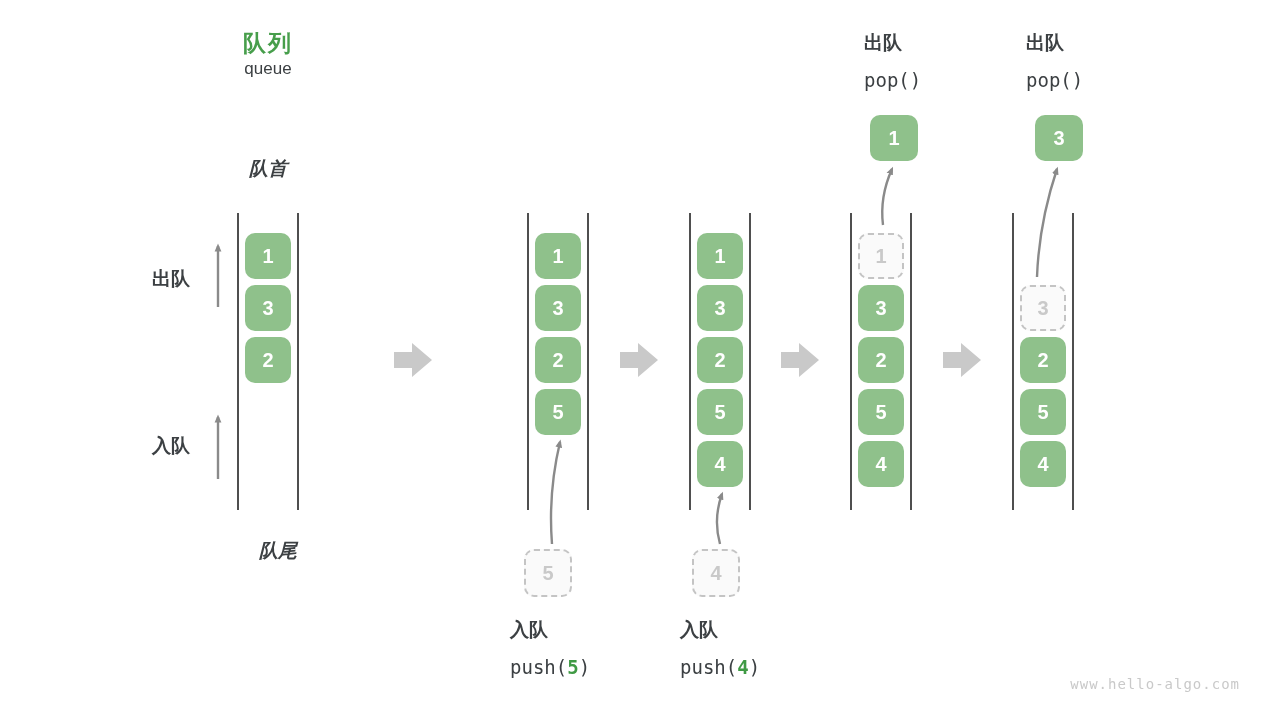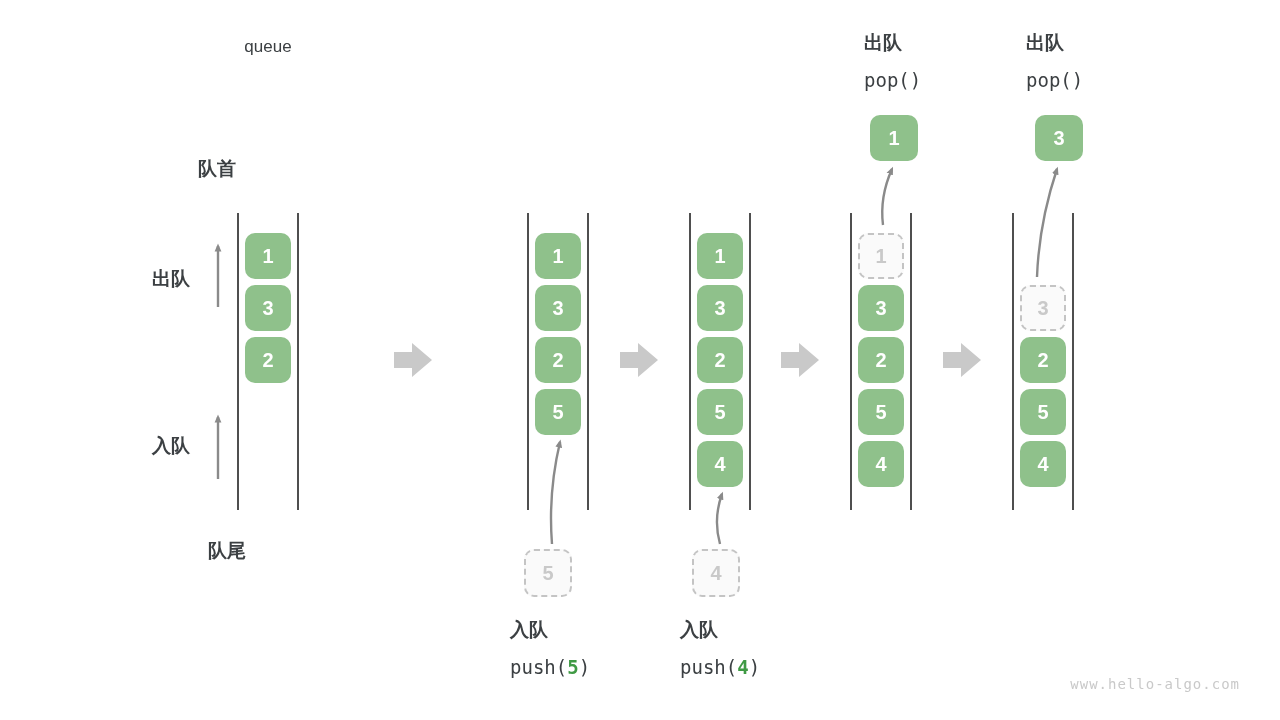--- a/index.html
+++ b/index.html
@@ -2,23 +2,23 @@
 <html style="--title-green: #479e4b; --cell-green: #8fc18b; --cell-text: #ffffff; --ghost-border: #c4c4c4; --ghost-fill: #fafafa; --ghost-text: #c9c9c9; --text-dark: #3c4043; --tube-line: #4f4f4f; --arrow-thin: #8a8a8a; --arrow-block: #c9c9c9; --code-num-green: #3f9a44; --watermark-gray: #c9c9c9;"><head>
 <meta charset="utf-8">
 <style>
   html,body{margin:0;padding:0;background:#ffffff;}
   .canvas{
     position:relative;width:1280px;height:720px;background:#ffffff;
     font-family:"Liberation Sans",sans-serif;overflow:hidden;
   }
   .title-block{position:absolute;left:198px;top:28px;width:140px;text-align:center;}
   .title-zh{font-size:23px;font-weight:bold;color:var(--title-green);letter-spacing:2px;}
-  .title-en{font-size:17px;color:var(--text-dark);margin-top:9px;}
+  .title-en{font-size:17px;color:var(--text-dark);margin-top:0;}
   .lbl{position:absolute;font-size:19px;font-weight:bold;color:var(--text-dark);}
-  .lbl-center{width:140px;text-align:left;}
+  .lbl-center{width:140px;text-align:center;font-style:italic;}
   .tube-line{position:absolute;width:2px;background:var(--tube-line);}
   .cell{
     position:absolute;width:46px;height:46px;border-radius:10px;
     background:var(--cell-green);color:var(--cell-text);
     font-size:20px;font-weight:bold;
     display:flex;align-items:center;justify-content:center;
   }
   .ghost{
     background:var(--ghost-fill);border:2px dashed var(--ghost-border);
     color:var(--ghost-text);box-sizing:border-box;font-weight:600;
@@ -55,20 +55,21 @@
       <polygon points="620,352 638,352 638,343 658,360 638,377 638,368 620,368" fill="#c9c9c9"></polygon>
       <polygon points="781,352 799,352 799,343 819,360 799,377 799,368 781,368" fill="#c9c9c9"></polygon>
       <polygon points="943,352 961,352 961,343 981,360 961,377 961,368 943,368" fill="#c9c9c9"></polygon>
       <path d="M 552 544 Q 548 493 560 442" fill="none" stroke="#8a8a8a" stroke-width="2.4" marker-end="url(#ah)"></path>
       <path d="M 720 544 Q 713 519 722 494" fill="none" stroke="#8a8a8a" stroke-width="2.4" marker-end="url(#ah)"></path>
       <path d="M 883 225 Q 879.5 197 892 169" fill="none" stroke="#8a8a8a" stroke-width="2.4" marker-end="url(#ah)"></path>
       <path d="M 1037 277 Q 1039 223 1057 169" fill="none" stroke="#8a8a8a" stroke-width="2.4" marker-end="url(#ah)"></path>
     </svg>
 
   <div class="title-block">
+    <div class="title-zh">队列</div>
     <div class="title-en">queue</div>
   </div>
 
   <div class="lbl lbl-center" style="left:198px;top:156px;">队首</div>
   <div class="lbl lbl-center" style="left:208px;top:538px;">队尾</div>
   <div class="lbl" style="left:152px;top:266px;">出队</div>
   <div class="lbl" style="left:152px;top:433px;">入队</div>
 
   <div id="states">
       <div class="tube-line" style="left: 237px; top: 213px; height: 297px;"></div>

